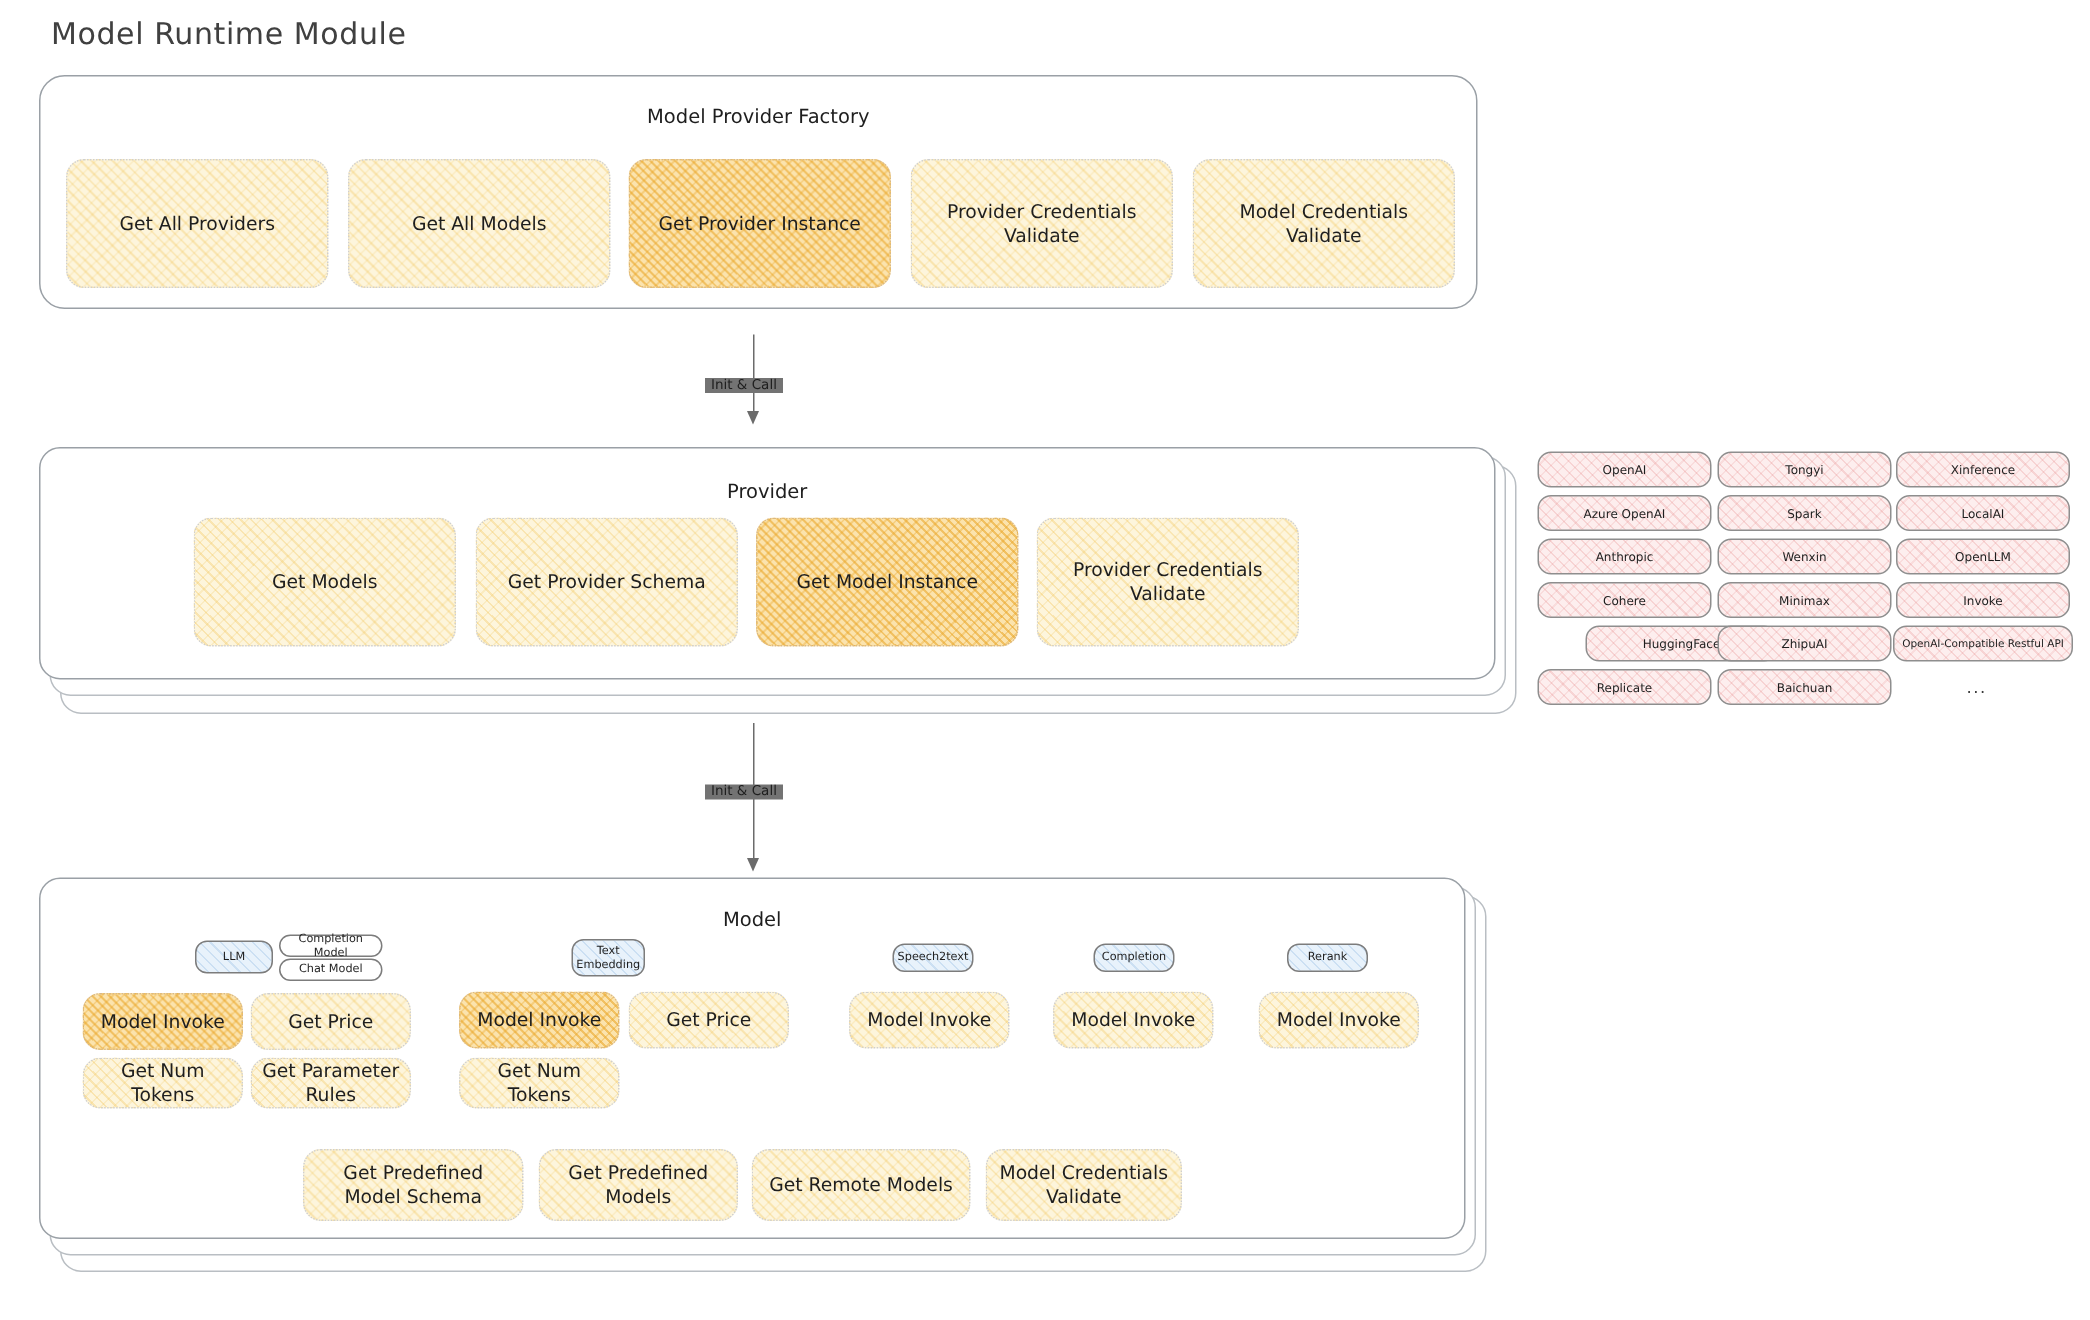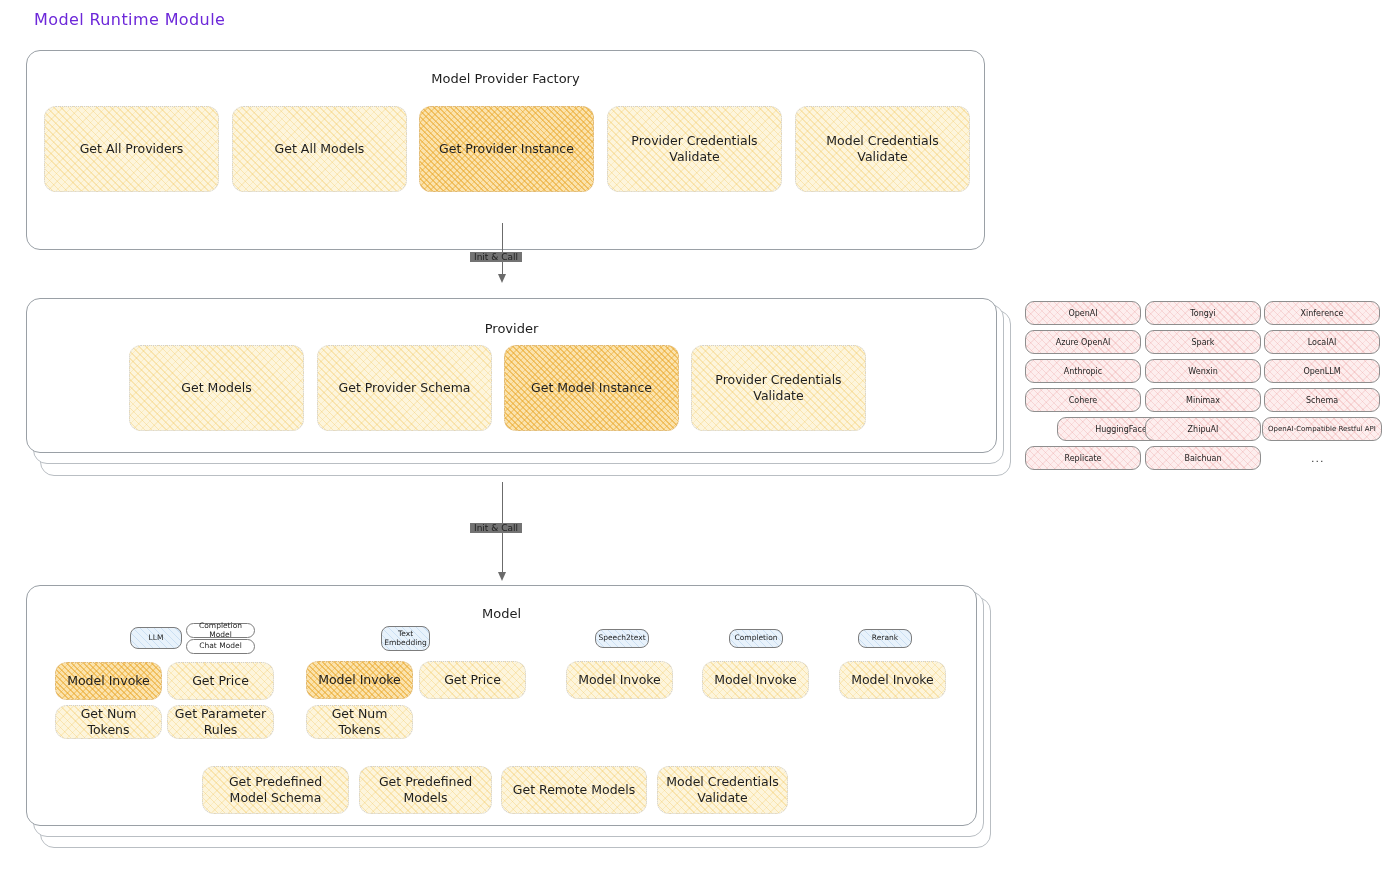--- a/index.html
+++ b/index.html
@@ -20,23 +20,23 @@
   
   .canvas {
     position: absolute;
     inset: 0;
   }
 
   .page-title {
     position: absolute;
     left: 34px;
     top: 10px;
-    font-size: 16px;
+    font-size: 20px;
     letter-spacing: .4px;
-    color: #6d28d9;
+    color: #404040;
     white-space: nowrap;
   }
 
   
   .panel {
     position: absolute;
     border: 1.3px solid #9aa0a6;
     border-radius: 14px;
     background: #ffffff;
     box-sizing: border-box;
@@ -159,21 +159,21 @@
     letter-spacing: 1px;
   }
 </style>
 </head>
 <body>
 
 <div class="canvas">
 
   <div class="page-title">Model Runtime Module</div>
 
-  <div class="panel" style="left:26px; top:50px; width:959px; height:200px;">
+  <div class="panel" style="left:26px; top:50px; width:959px; height:156px;border-radius:17px;">
     <div class="panel-title" style="top:20px;">Model Provider Factory</div>
   </div>
 
   <div class="chip" style="left:44px; top:106px; width:175px; height:86px;">
     <span>Get All Providers</span>
   </div>
   <div class="chip" style="left:232px; top:106px; width:175px; height:86px;">
     <span>Get All Models</span>
   </div>
   <div class="chip hi" style="left:419px; top:106px; width:175px; height:86px;">
@@ -250,21 +250,21 @@
   <div class="pill" style="left:1264px; top:301px; width:116px; height:24px;">
     <span>Xinference</span>
   </div>
   <div class="pill" style="left:1264px; top:330px; width:116px; height:24px;">
     <span>LocalAI</span>
   </div>
   <div class="pill" style="left:1264px; top:359px; width:116px; height:24px;">
     <span>OpenLLM</span>
   </div>
   <div class="pill" style="left:1264px; top:388px; width:116px; height:24px;">
-    <span>Schema</span>
+    <span>Invoke</span>
   </div>
   <div class="pill" style="left:1262px; top:417px; width:120px; height:24px; font-size:7px;">
     <span>OpenAI-Compatible Restful API</span>
   </div>
   <div class="ellipsis" style="left:1311px; top:452px; font-size:11px;">...</div>
 
   <div class="arrow-line" style="left:502px; top:482px; height:95px;"></div>
   <div class="arrow-head" style="left:498px; top:572px;"></div>
   <div class="arrow-label" style="left:470px; top:523px;">Init &amp; Call</div>
 

